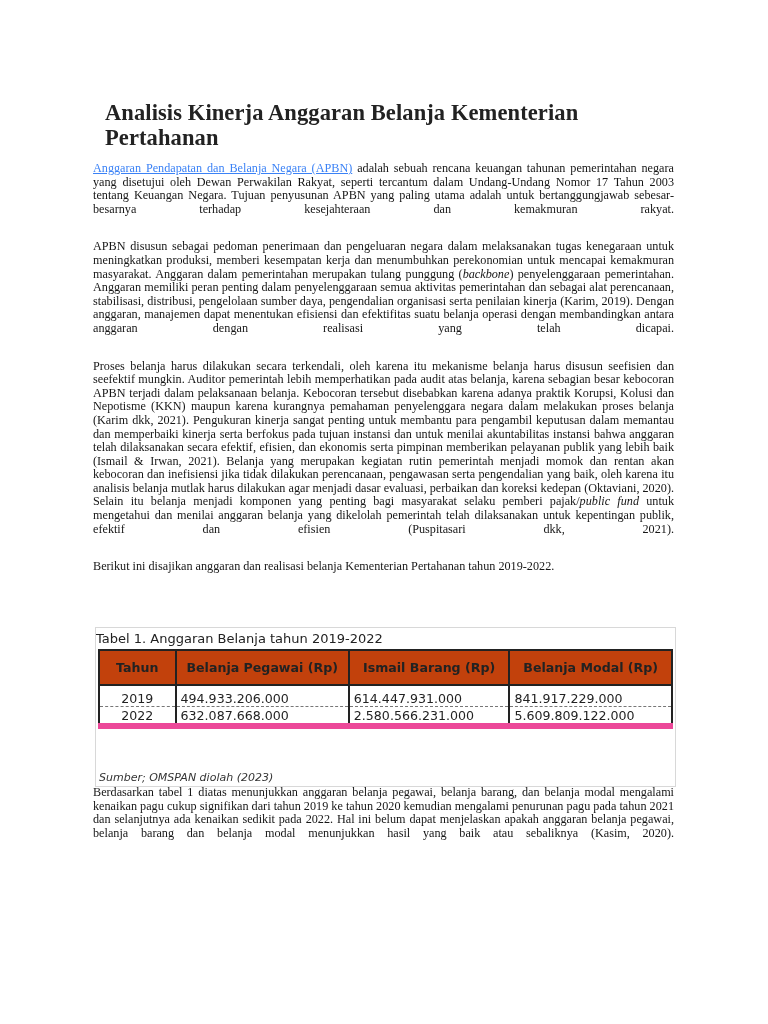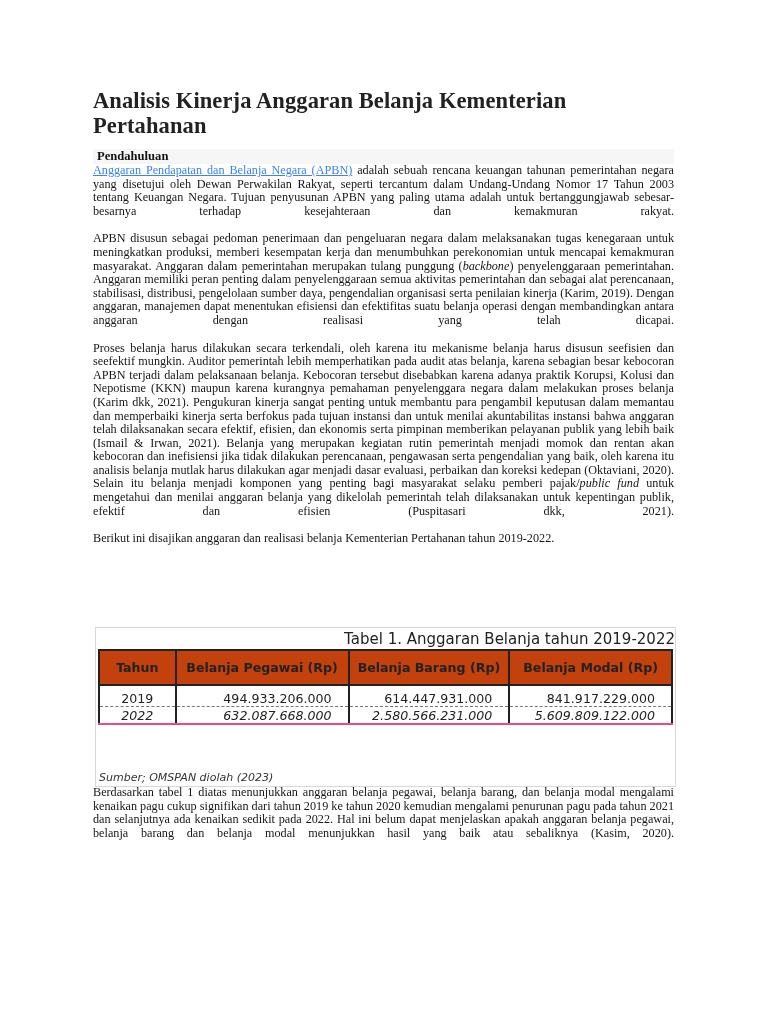--- a/index.html
+++ b/index.html
@@ -2,64 +2,63 @@
 <html><head>
   <meta charset="utf-8">
   <style>
     html, body { margin: 0; padding: 0; }
     body {
       width: 768px; height: 1024px; background: #ffffff; position: relative; overflow: hidden;
       font-family: "Liberation Serif", "DejaVu Serif", serif; color: #111;
     }
     .page { position: absolute; left: 93px; top: 88px; width: 581px; }
     h1.title {
-      margin: 0; font-family: "Liberation Serif", serif; font-weight: bold;
+      margin: 12px; font-family: "Liberation Serif", serif; font-weight: bold;
       font-size: 22.5px; line-height: 25px; color: #222; letter-spacing: 0.1px;
     }
     .section-head {
       margin-top: 11px; background: #f6f6f6; height: 15px; line-height: 15px;
       font-weight: bold; font-size: 12.6px; padding-left: 4px; color: #111;
     }
     p.body {
       margin: 0; font-size: 12.2px; line-height: 13.6px; text-align: justify;
       text-align-last: justify; color: #161616;
     }
     p.body.nolast { text-align-last: left; }
-    p.gap { margin-top: 14px; }
+    p.gap { margin-top: 24px; }
     a.link { color: #3b82f6; text-decoration: underline; }
     .tbl-wrap {
       position: absolute; left: 95px; top: 627px; width: 579px; height: 158px;
       border: 1px solid #d8d8d8; background: #fff;
       font-family: "DejaVu Sans", "Liberation Sans", sans-serif;
     }
-    .tbl-caption { text-align: right; font-size: 15px; height: 22px; line-height: 22px; color: #222; }
+    .tbl-caption { text-align: left; font-size: 13px; height: 22px; line-height: 22px; color: #222; }
     table.data {
       position: absolute; left: 2px; top: 21px; width: 575px; border-collapse: collapse;
       font-size: 12.6px; color: #222;
     }
     table.data th {
       background: #c2410c; height: 31px; font-weight: bold; border: 2px solid #222; font-size: 12.6px;
     }
-    table.data td { height: 16px; padding: 0 16px; border-left: 2px solid #222; border-right: 2px solid #222; }
+    table.data td { height: 16px; padding: 0 4px; border-left: 2px solid #222; border-right: 2px solid #222; }
     table.data td.yr { text-align: center; }
-    table.data td.num { text-align: right; }
+    table.data td.num { text-align: left; }
     table.data tr.first td { padding-top: 4px; }
     table.data tr.wavy td { border-top: 1px dashed #777; }
-    table.data tr.last td { border-bottom: 2px solid #ec4899; font-style: italic; }
+    table.data tr.last td { border-bottom: 6px solid #ec4899; }
     .tbl-source {
       position: absolute; left: 3px; bottom: 2px; font-size: 11px; font-style: italic; color: #333; margin-top: 40px;
     }
     .after { position: absolute; left: 93px; top: 786px; width: 581px; }
   </style>
 </head>
 <body>
 
 <div class="page">
   <h1 class="title">Analisis Kinerja Anggaran Belanja Kementerian Pertahanan</h1>
-  <div class="section-head">Pendahuluan</div>
 
   <p class="body"><a class="link" href="#">Anggaran Pendapatan dan Belanja Negara (APBN)</a><span> adalah sebuah rencana keuangan tahunan pemerintahan negara yang disetujui oleh Dewan Perwakilan Rakyat, seperti tercantum dalam Undang-Undang Nomor 17 Tahun 2003 tentang Keuangan Negara. Tujuan penyusunan APBN yang paling utama adalah untuk bertanggungjawab sebesar-besarnya terhadap kesejahteraan dan kemakmuran rakyat.</span></p>
 
   <p class="body gap"><span>APBN disusun sebagai pedoman penerimaan dan pengeluaran negara dalam melaksanakan tugas kenegaraan untuk meningkatkan produksi, memberi kesempatan kerja dan menumbuhkan perekonomian untuk mencapai kemakmuran masyarakat. Anggaran dalam pemerintahan merupakan tulang punggung (</span><i>backbone</i><span>) penyelenggaraan pemerintahan. Anggaran memiliki peran penting dalam penyelenggaraan semua aktivitas pemerintahan dan sebagai alat perencanaan, stabilisasi, distribusi, pengelolaan sumber daya, pengendalian organisasi serta penilaian kinerja (Karim, 2019). Dengan anggaran, manajemen dapat menentukan efisiensi dan efektifitas suatu belanja operasi dengan membandingkan antara anggaran dengan realisasi yang telah dicapai.</span></p>
 
   <p class="body gap"><span>Proses belanja harus dilakukan secara terkendali, oleh karena itu mekanisme belanja harus disusun seefisien dan seefektif mungkin. Auditor pemerintah lebih memperhatikan pada audit atas belanja, karena sebagian besar kebocoran APBN terjadi dalam pelaksanaan belanja. Kebocoran tersebut disebabkan karena adanya praktik Korupsi, Kolusi dan Nepotisme (KKN) maupun karena kurangnya pemahaman penyelenggara negara dalam melakukan proses belanja (Karim dkk, 2021). Pengukuran kinerja  sangat penting untuk membantu para pengambil keputusan dalam memantau dan memperbaiki kinerja serta berfokus pada tujuan instansi dan untuk menilai akuntabilitas instansi bahwa anggaran telah dilaksanakan secara efektif, efisien, dan ekonomis serta pimpinan memberikan pelayanan publik yang lebih baik (Ismail &amp; Irwan, 2021). Belanja yang merupakan kegiatan rutin pemerintah menjadi momok dan rentan akan kebocoran dan inefisiensi jika tidak dilakukan perencanaan, pengawasan serta pengendalian yang baik, oleh karena itu analisis belanja mutlak harus dilakukan agar menjadi dasar evaluasi, perbaikan dan koreksi kedepan (Oktaviani, 2020). Selain itu belanja menjadi komponen yang penting bagi masyarakat selaku pemberi pajak/</span><i>public fund</i><span> untuk mengetahui dan menilai anggaran belanja yang dikelolah pemerintah telah dilaksanakan untuk kepentingan publik, efektif dan efisien (Puspitasari dkk, 2021).</span></p>
 
   <p class="body gap nolast">Berikut ini disajikan anggaran dan realisasi belanja Kementerian Pertahanan tahun 2019-2022.</p>
 </div>
 
@@ -69,21 +68,21 @@
     <colgroup>
         <col style="width:77px">
         <col style="width:174px">
         <col style="width:161px">
         <col style="width:163px">
       </colgroup>
     <thead>
       <tr>
         <th>Tahun</th>
         <th>Belanja Pegawai (Rp)</th>
-        <th>Belanja Barang (Rp)</th>
+        <th>Ismail Barang (Rp)</th>
         <th>Belanja Modal (Rp)</th>
       </tr>
     </thead>
     <tbody>
       <tr class="first">
         <td class="yr">2019</td>
         <td class="num">494.933.206.000</td>
         <td class="num">614.447.931.000</td>
         <td class="num">841.917.229.000</td>
       </tr>

